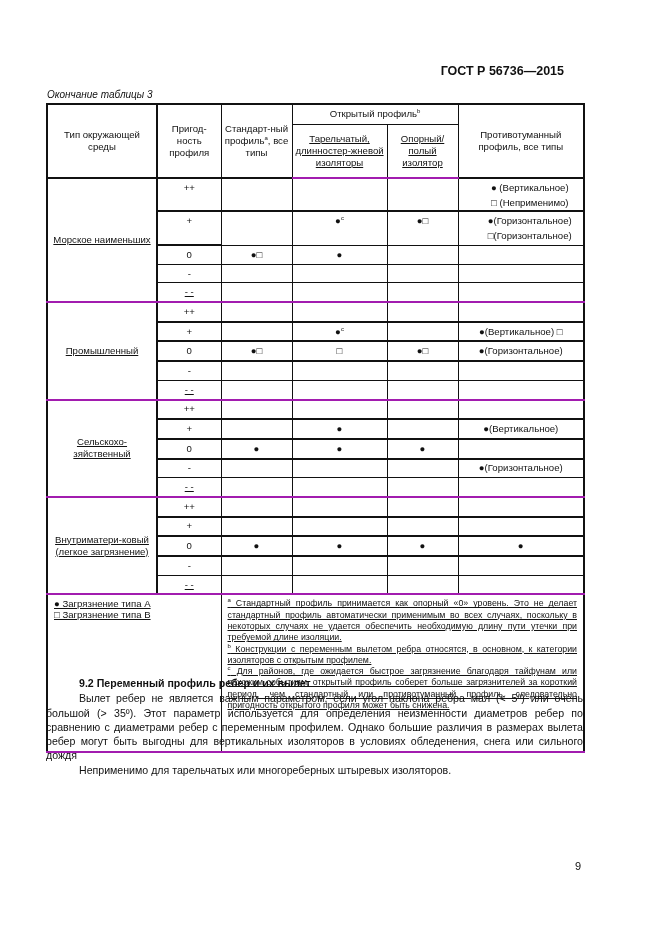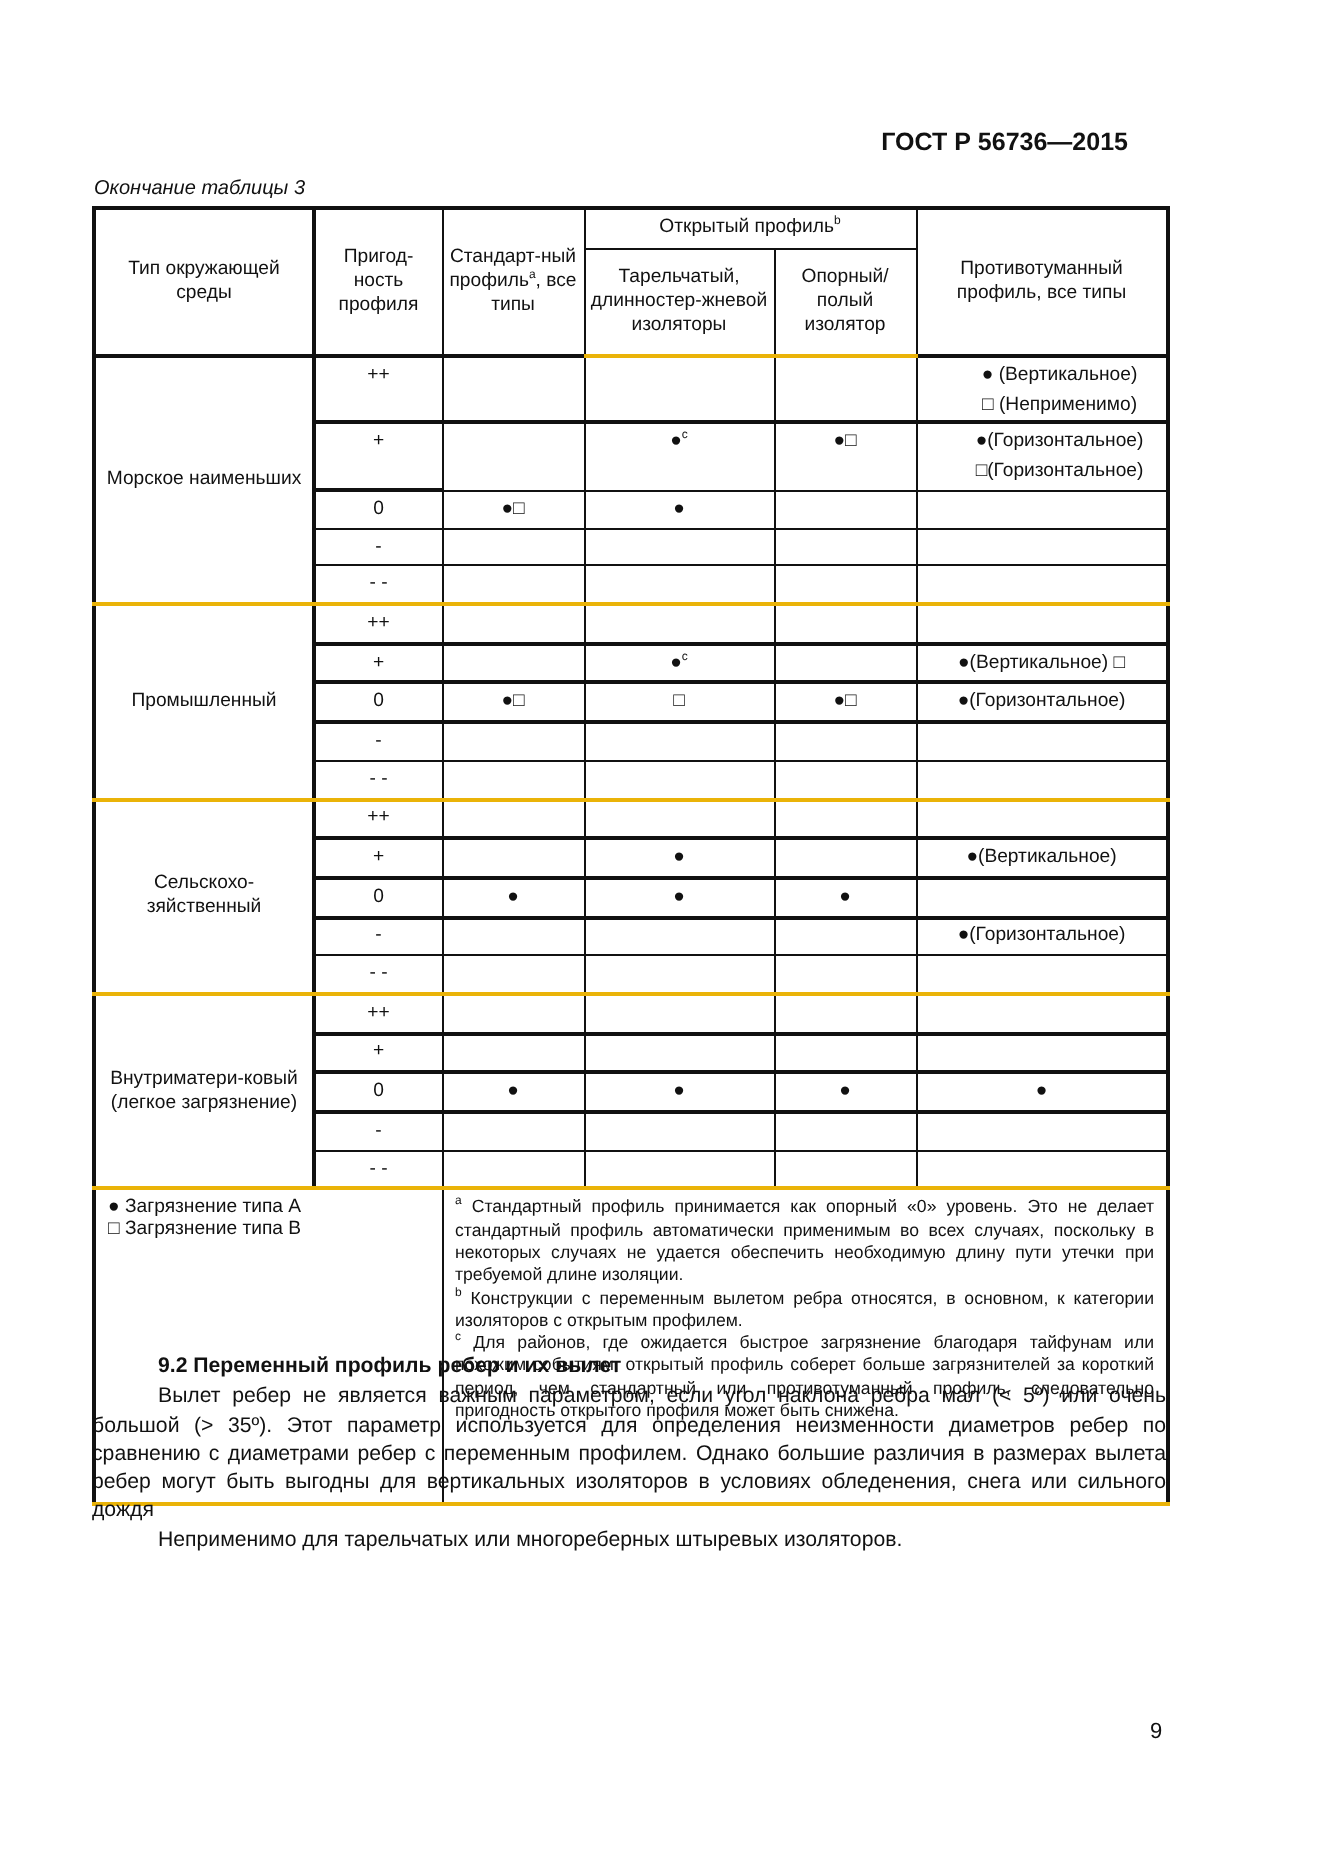--- a/index.html
+++ b/index.html
@@ -4,21 +4,21 @@
 <style>
   html, body { margin:0; padding:0; background:#fff; }
   body { width:661px; height:935px; position:relative; font-family:"Liberation Sans", sans-serif; color:#111; overflow:hidden; }
   .gost { position:absolute; top:64px; right:97px; font-size:12.5px; font-weight:bold; }
   .caption { position:absolute; top:89px; left:47px; font-size:10px; font-style:italic; }
   table.main { position:absolute; top:103px; left:46px; width:537px; border-collapse:collapse; table-layout:fixed; font-size:9.6px; }
   table.main td, table.main th { border:1px solid #111; text-align:center; vertical-align:middle; padding:0 2px; font-weight:normal; line-height:12px; }
   table.main .thickL { border-left:2px solid #111; }
   table.main .thickR { border-right:2px solid #111; }
   table.main .thickT { border-top:2px solid #111; }
-  table.main .thickB { border-bottom:2px solid #eab308; }
+  table.main .thickB { border-bottom:2px solid #a21caf;text-decoration:underline; }
   table.main tr.r td { height:17.7px; }
   table.main td.top { vertical-align:top; padding-top:3px; }
   .sup { font-size:6px; vertical-align:super; line-height:0; }
   .notes-left { text-align:left !important; vertical-align:top !important; padding:3px 6px !important; line-height:11px !important; }
   .notes-right { text-align:justify !important; vertical-align:top !important; padding:3px 6px !important; font-size:8.8px; line-height:11.3px !important; }
   .notes-right p { margin:0; }
   .section { position:absolute; left:46px; top:676px; width:537px; font-size:10.6px; line-height:14.3px; }
   .section h2 { font-size:10.6px; font-weight:bold; margin:0 0 1px 33px; }
   .section p { margin:0; text-indent:33px; text-align:justify; }
   .pageno { position:absolute; top:860px; left:575px; font-size:11px; }

